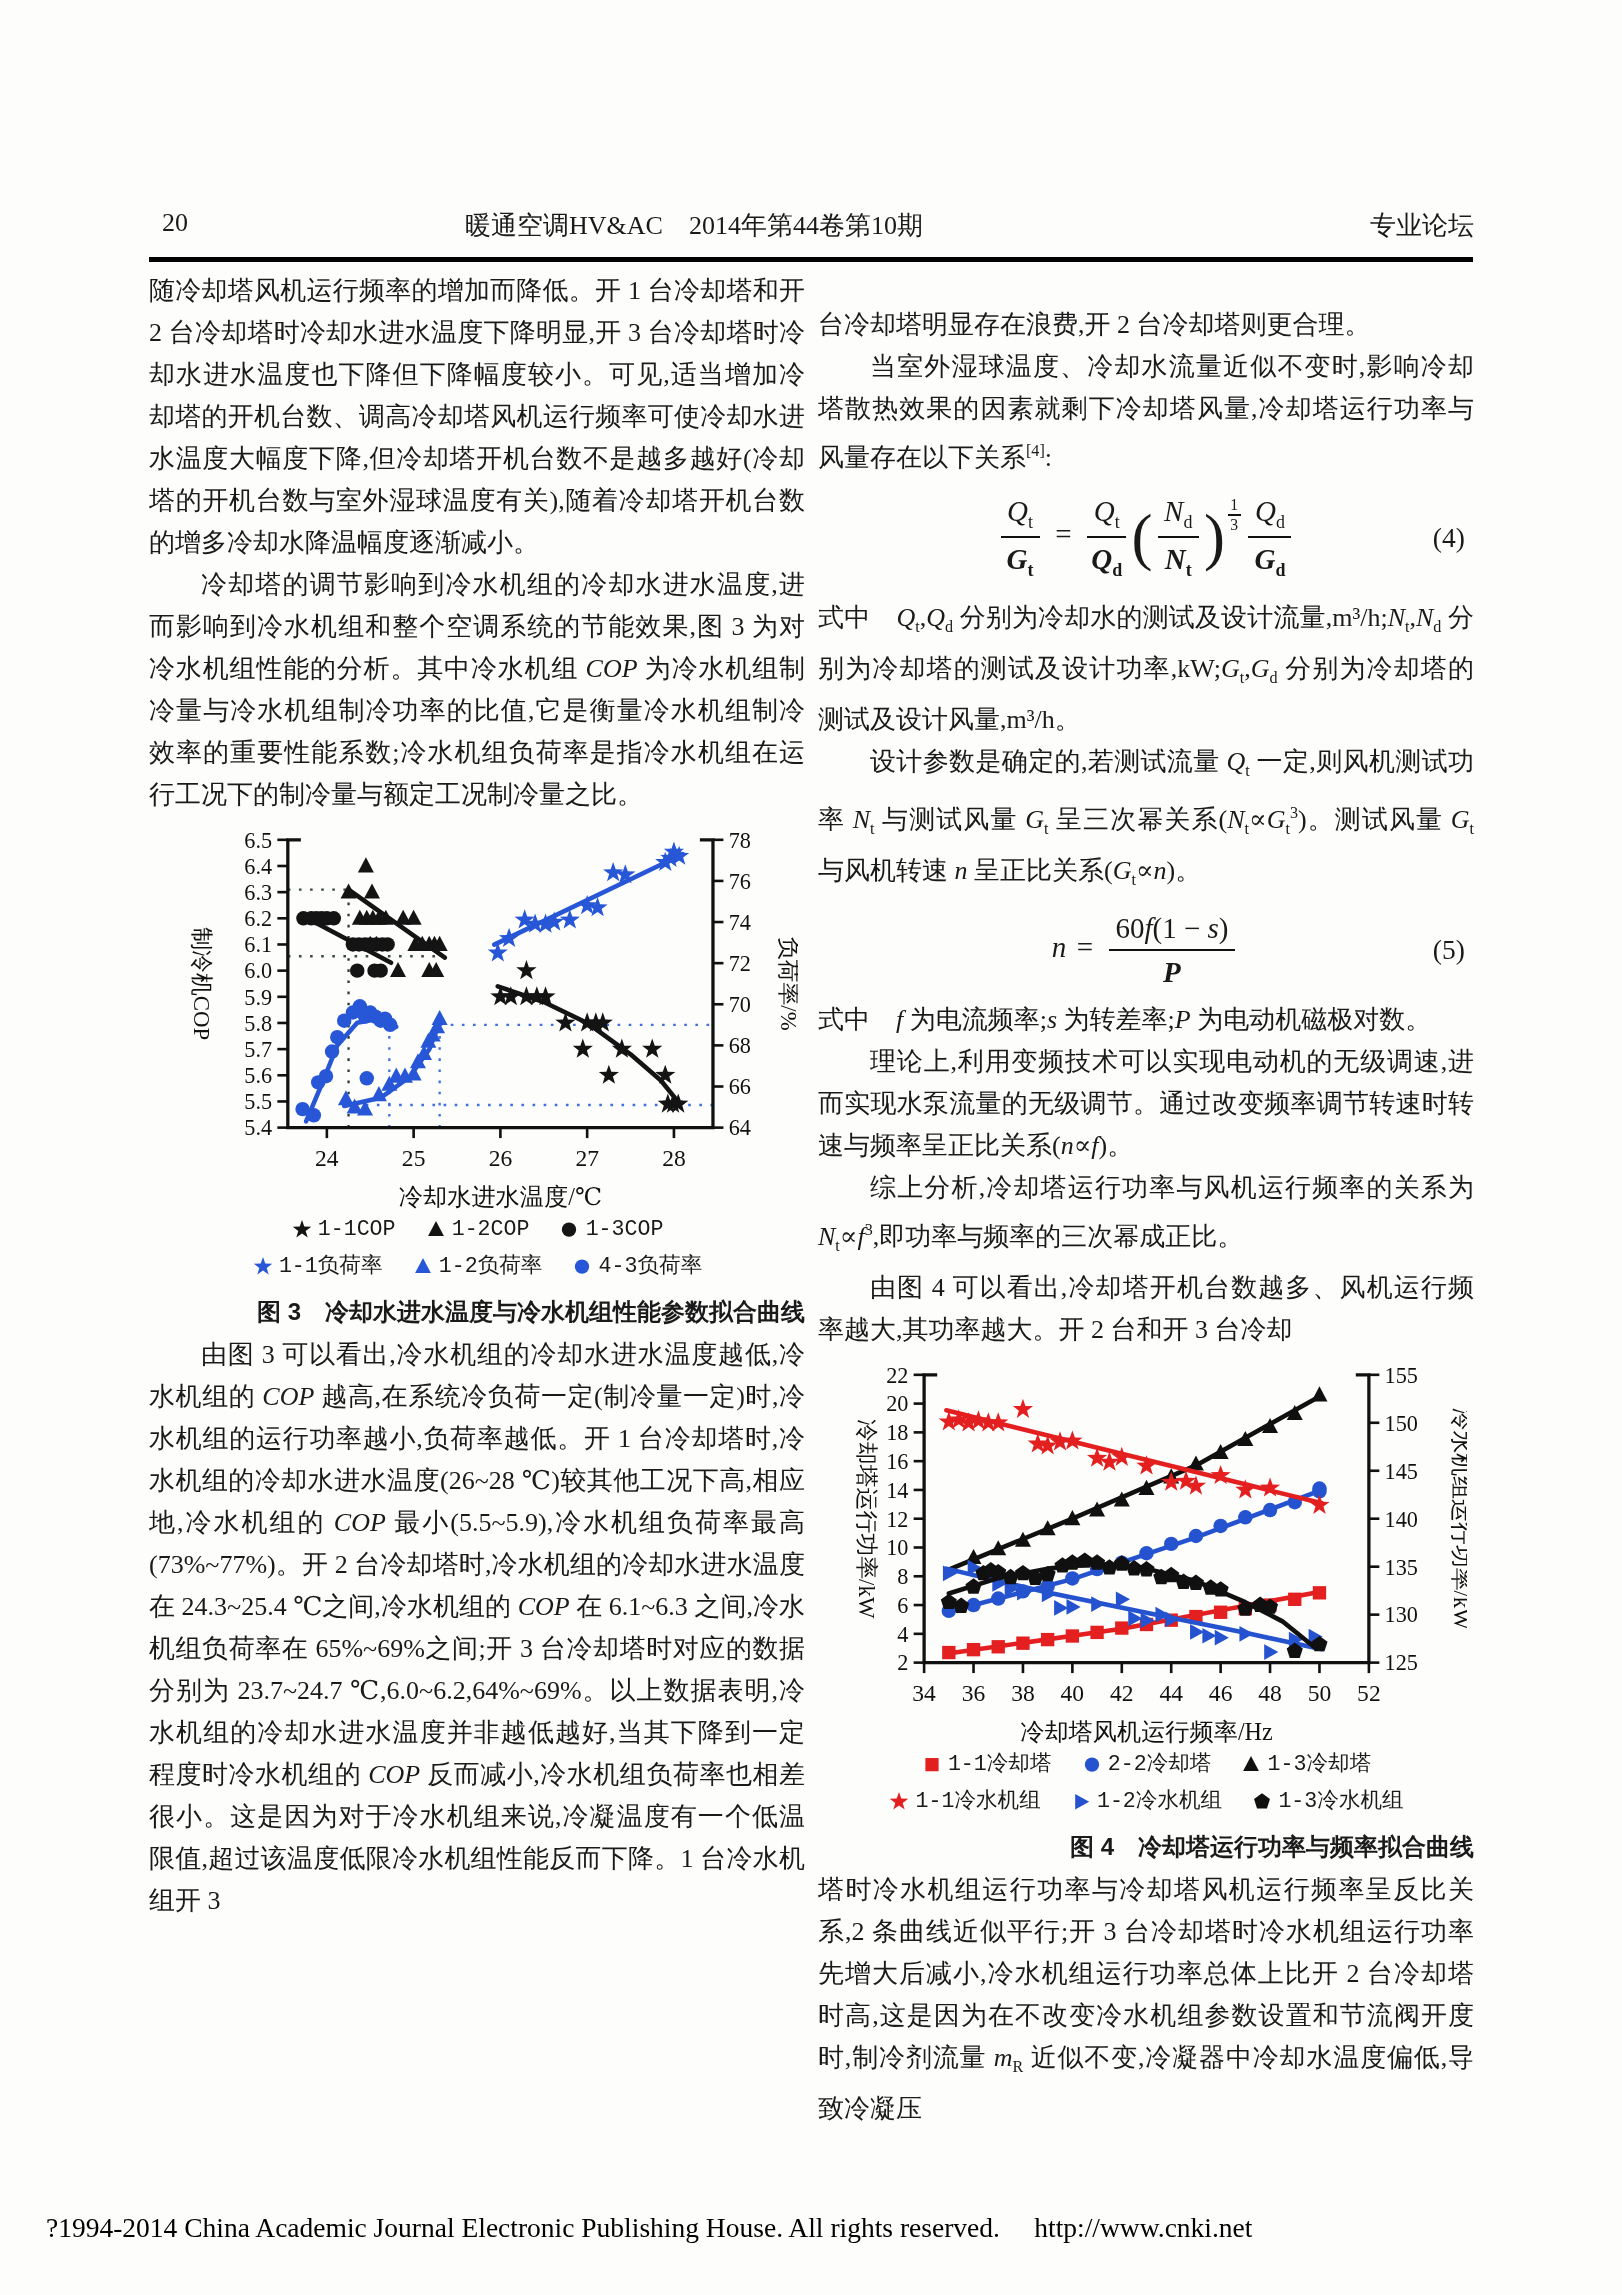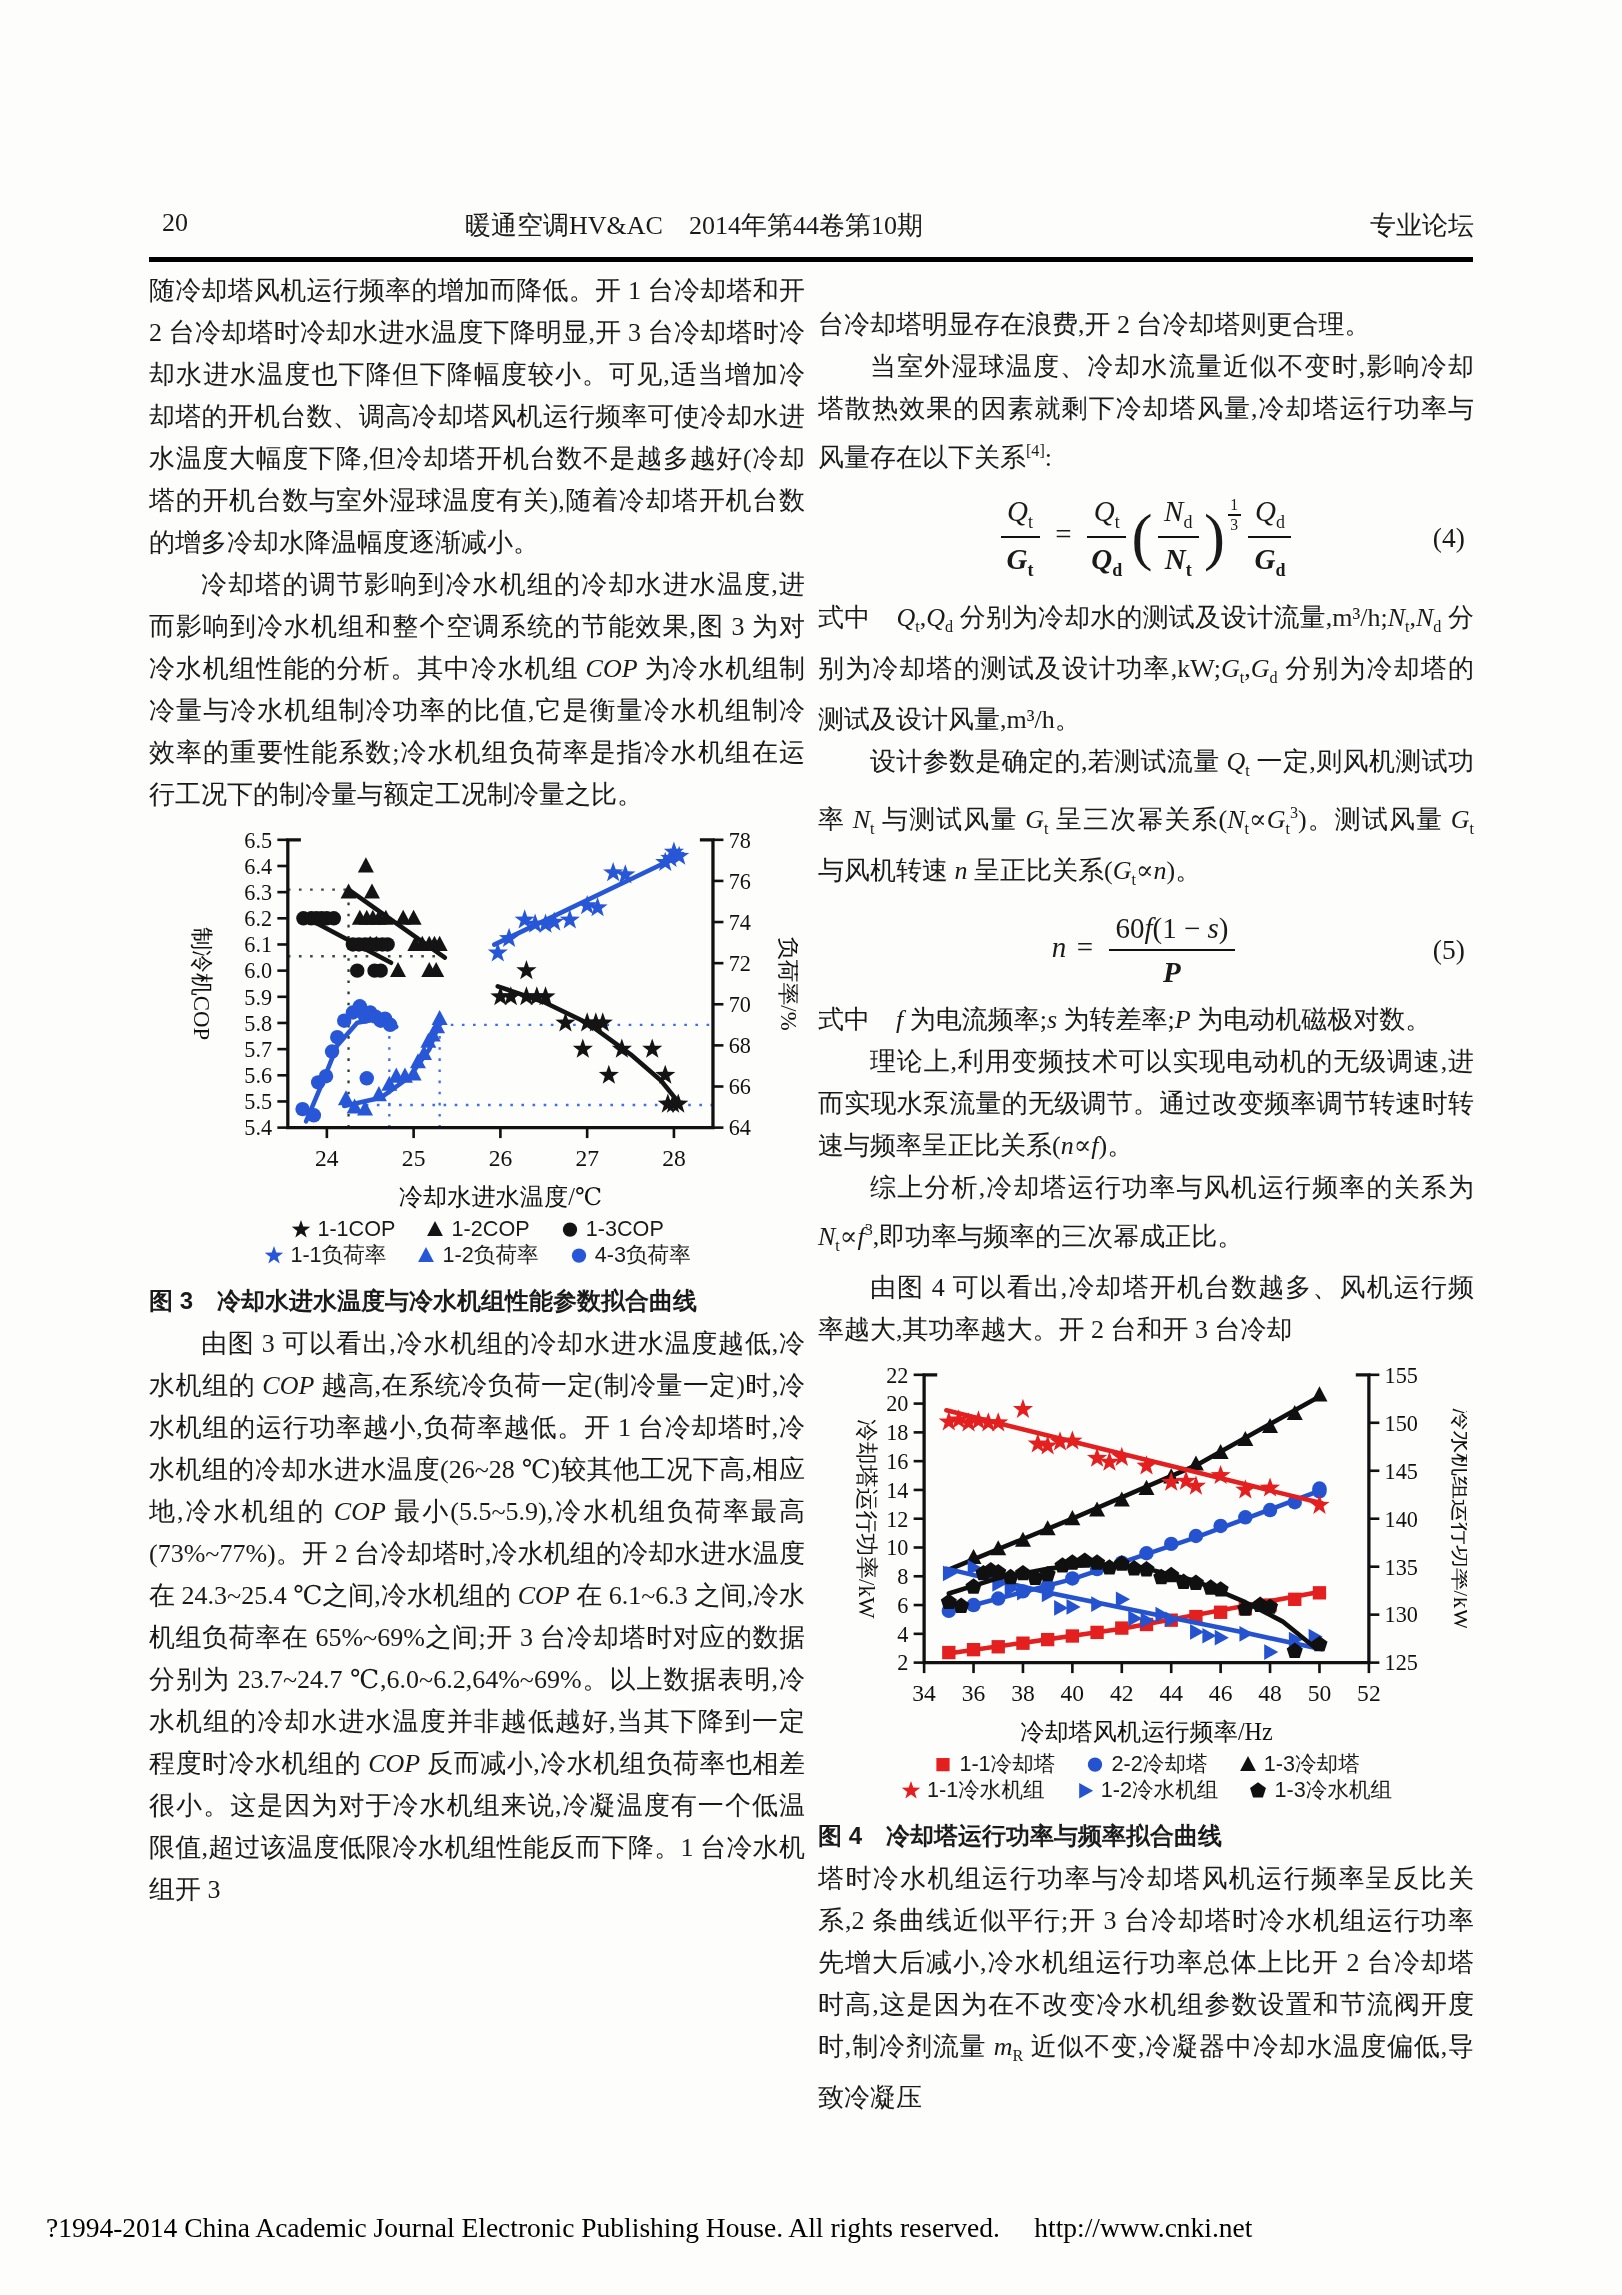--- a/index.html
+++ b/index.html
@@ -27,25 +27,25 @@
   .frac .den{padding-top:6px;font-weight:bold;}
   .op{margin:0 10.5px;}
   .bigp{font-size:63px;font-weight:400;line-height:0;vertical-align:middle;}
   .supfrac{display:inline-flex;flex-direction:column;align-items:center;font-size:15.7px;
       line-height:1.15;transform:translateY(-34px);margin:0 2.6px;}
   .supfrac .n{border-bottom:2px solid #111;padding:0 2.6px;}
   .eq5{min-height:98px;}
   
   .fig-block{margin:11.8px 0 6.5px;}
   .chart{display:flex;justify-content:center;}
-  .chart-legend{display:flex;flex-direction:column;align-items:center;gap:0;margin-top:2.6px;
-      font-family:Liberation Sans, sans-serif;}
+  .chart-legend{display:flex;flex-direction:column;align-items:center;gap:11px;margin-top:2.6px;
+      font-family:Liberation Mono, monospace;}
   .legend-row{display:flex;gap:29px;justify-content:center;}
   .legend-item{display:flex;align-items:center;gap:5.2px;font-size:21.6px;line-height:26px;}
-  .fig-caption{text-align:left;font-size:24px;font-weight:bold;margin-top:17px;line-height:31px;
+  .fig-caption{text-align:right;font-size:24px;font-weight:bold;margin-top:17px;line-height:31px;
       font-family:"Liberation Sans","DejaVu Sans",sans-serif;}
   #footer{position:absolute;left:46px;top:2210px;width:1531px;font-size:27.5px;color:#000000;}
   svg text{font-family:"Liberation Serif","DejaVu Serif",serif;fill:#111;}
 </style>
 </head>
 <body>
 
 <div class="hdr-item" id="page-num">20</div>
 <div class="hdr-item" id="journal-line">暖通空调HV&amp;AC　2014年第44卷第10期</div>
 <div class="hdr-item" id="column-tag">专业论坛</div>

